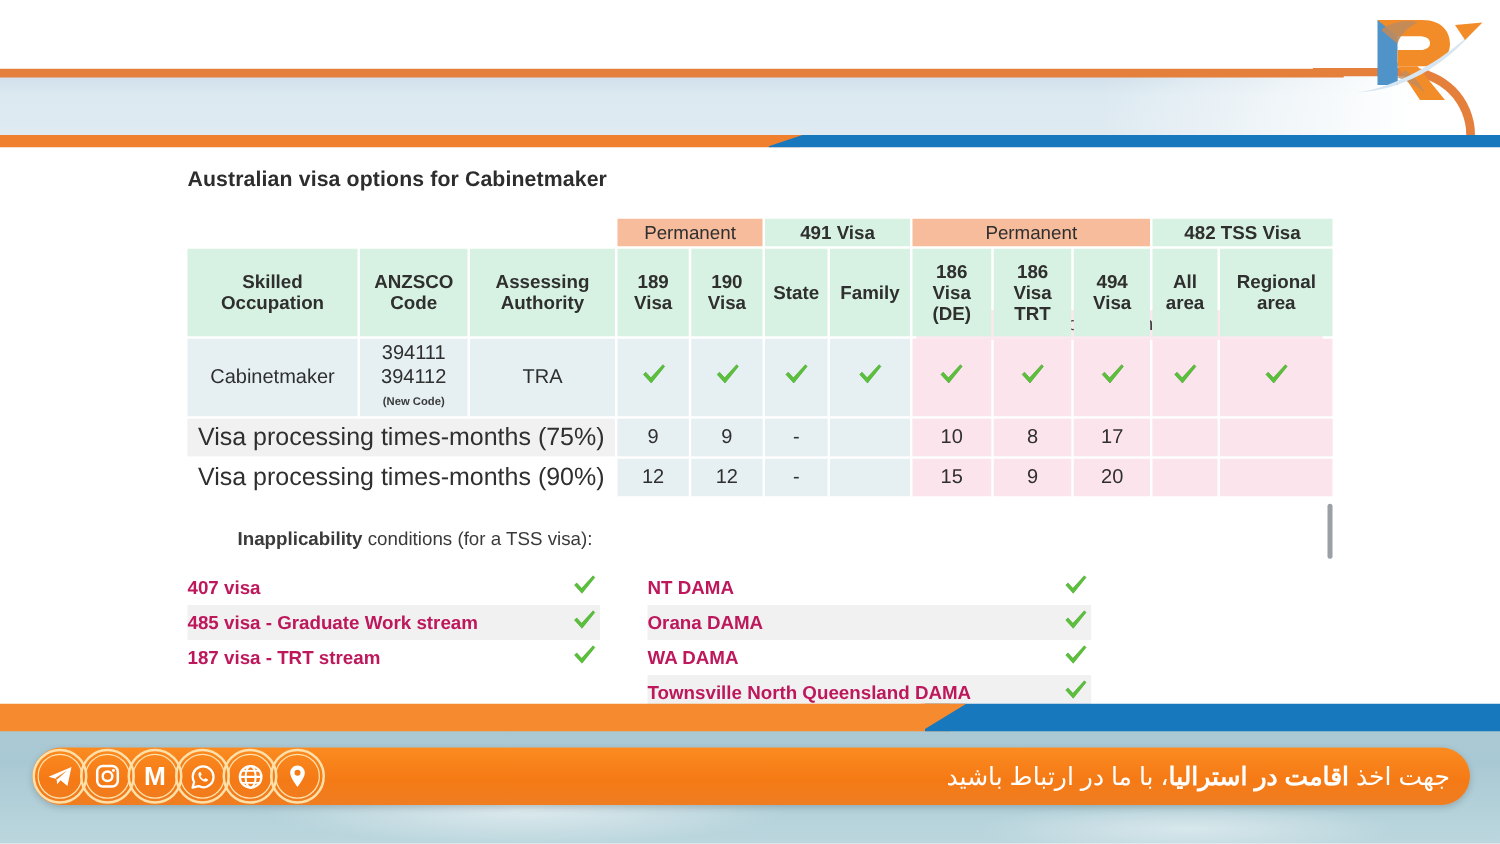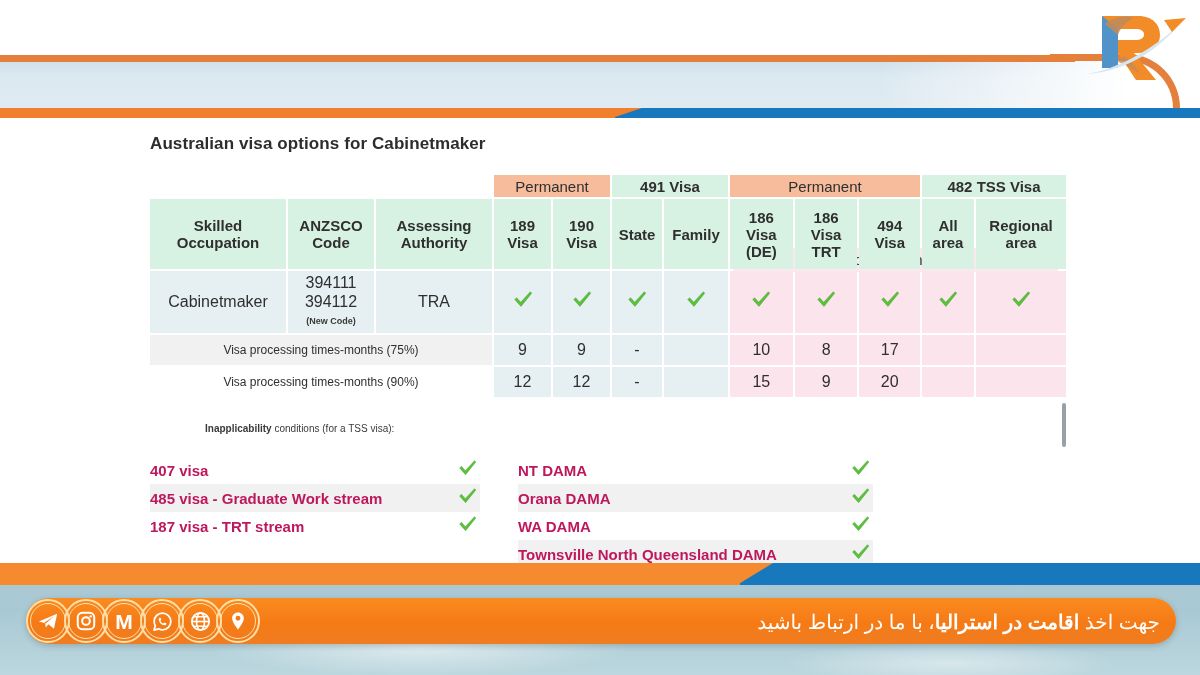--- a/index.html
+++ b/index.html
@@ -52,32 +52,32 @@
   table.vt { border-collapse:separate; border-spacing:2px 2px; }
   table.vt td { padding:0; vertical-align:middle; text-align:center; color:#2f2f2f; }
 
   .g-head   { background:#d7f2e2; font-weight:bold; font-size:15px; color:#222; }
   .o-head   { background:#f6bc9c; font-size:15px; color:#333;margin-top:12px; }
   .g-group  { background:#d7f2e2; font-weight:bold; font-size:15px; color:#222; }
   .blue-cell{ background:#e6f0f3; }
   .pink-cell{ background:#fbe4ec; }
   .white-cell{ background:#ffffff; }
   .grey-row { background:#f1f1f1; }
-  .lbl-left { text-align:left; padding-left:4px; font-size:12px; color:#3a3a3a;margin-left:44px; }
+  .lbl-left { text-align:left; padding-left:4px; font-size:20px; color:#3a3a3a;margin-left:44px; }
   .num      { font-size:16px; color:#3a3a3a; }
   .occ      { font-size:16px; color:#3a3a3a; }
   .code     { font-size:16px; color:#3a3a3a; line-height:19px; }
   .newcode  { font-size:9px; font-weight:bold; color:#3a3a3a; display:block; margin-top:1px; }
   .tra      { font-size:16px; color:#3a3a3a;margin-left:12px; }
 
   .check { display:inline-block; width:22px; height:22px; }
 
   
   .inapp {
-    position:absolute; left:205px; top:305px; font-size:10px; color:#3a3a3a;
+    position:absolute; left:190px; top:305px; font-size:15px; color:#3a3a3a;
   }
   .inapp b { font-weight:bold; }
   .list-l { position:absolute; left:150px; top:338px; width:330px; }
   .list-r { position:absolute; left:518px; top:338px; width:355px; }
   .lrow {
     display:flex; align-items:center; height:28px;
     font-size:15px; font-weight:bold; color:#be185d;
   }
   .lrow.alt { background:#f1f1f1; }
   .lrow .txt { flex:1; white-space:nowrap; }

